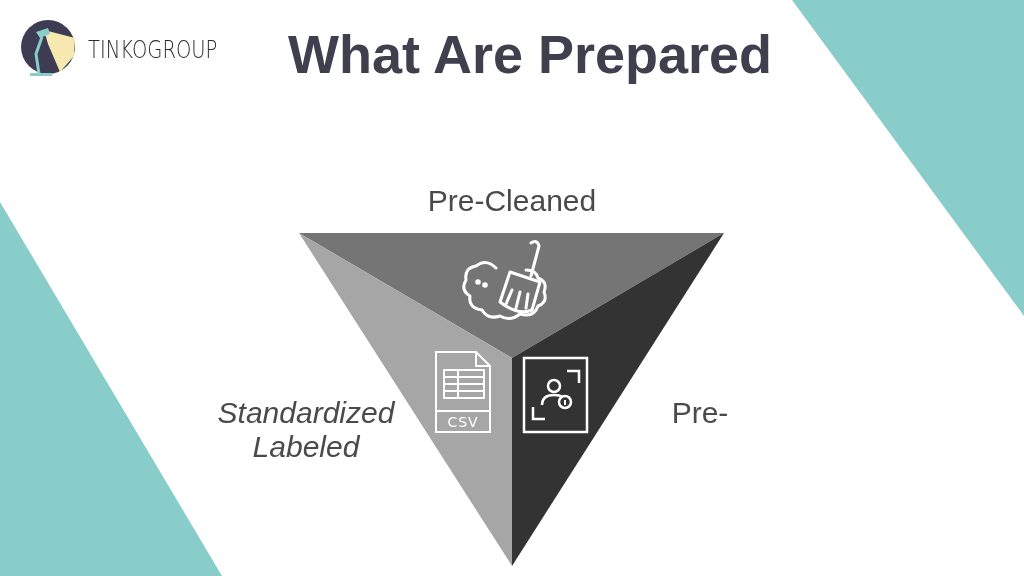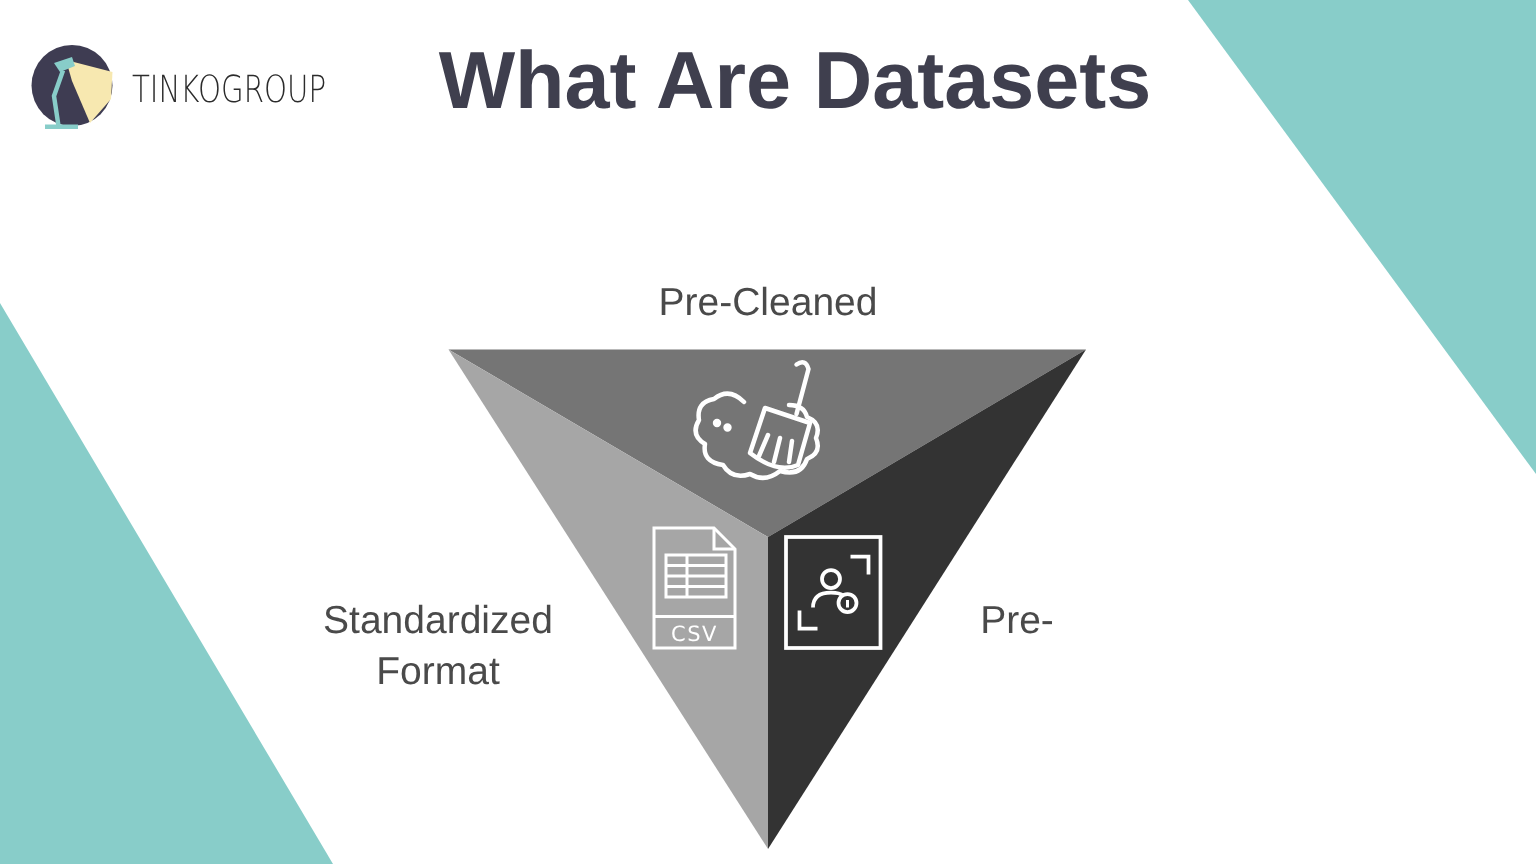--- a/index.html
+++ b/index.html
@@ -1,21 +1,21 @@
 <!DOCTYPE html>
 <html><head>
 <meta charset="utf-8">
 <style>
   html, body { margin:0; padding:0; }
   body { width:1024px; height:576px; position:relative; overflow:hidden; background:#ffffff; font-family:"Liberation Sans", sans-serif; }
   .bg { position:absolute; left:0; top:0; }
-  .logo { position:absolute; left:20px; top:30px; display:flex; align-items:center; }
+  .logo { position:absolute; left:20px; top:20px; display:flex; align-items:center; }
   .logo-text { font-family:"DejaVu Sans", sans-serif; font-size:25px; letter-spacing:0px; color:#2b2b2b; margin-left:12px; font-weight:200; transform:scaleX(0.78); transform-origin:left center; }
   .title { position:absolute; left:200px; width:660px; top:22px; text-align:center; font-weight:bold; font-size:54px; line-height:64px; color:#3f3f4e; }
-  .label { position:absolute; font-size:26px; line-height:34px; color:#4a4a4a; text-align:center; }
+  .label { position:absolute; font-size:30px; line-height:34px; color:#4a4a4a; text-align:center; }
   .diagram { position:absolute; left:0; top:0; }
 </style>
 </head>
 <body>
 
 <svg class="bg" width="1024" height="576">
   <polygon points="792,0 1024,0 1024,316" fill="#88cdc9"></polygon>
   <polygon points="0,202 222,576 0,576" fill="#88cdc9"></polygon>
 </svg>
 
@@ -24,21 +24,21 @@
     <circle cx="28" cy="27" r="27" fill="#3e3c52"></circle>
     <polygon points="24,10 55,18 54,36 40,52 28,24" fill="#f7e8b0"></polygon>
     <path d="M16 12 L28 8 L30 14 L20 18 Z" fill="#88cdc9"></path>
     <path d="M22 17 L16 34 L19 54" stroke="#88cdc9" stroke-width="3" fill="none"></path>
     <rect x="10" y="53" width="22" height="3" fill="#88cdc9"></rect>
   </svg>
   <span class="logo-text">TINKOGROUP</span>
 </div>
 
 <div class="title">
-  <div>What Are Datasets</div>
+  <div>What Are Prepared</div>
 </div>
 
 <svg class="diagram" width="1024" height="576">
   <polygon points="299,233 724,233 512,358" fill="#757575"></polygon>
   <polygon points="299,233 512,358 512,566" fill="#a6a6a6"></polygon>
   <polygon points="724,233 512,358 512,566" fill="#333333"></polygon>
 
   <g fill="none" stroke="#ffffff" stroke-width="3" stroke-linecap="round" stroke-linejoin="round">
     <path d="M531 243 q6 -4 8 3 l-8 30"></path>
     <path d="M510 272 l30 10 l-8 28 q-14 6 -32 -8 z"></path>
@@ -64,19 +64,19 @@
     <circle cx="554" cy="386" r="6"></circle>
     <path d="M542 405 q0 -10 12 -10 q6 0 8 2"></path>
     <circle cx="565" cy="402" r="6"></circle>
     <path d="M565 400 v5" stroke-width="2"></path>
   </g>
 </svg>
 
 <div class="label" style="left:400px; top:184px; width:224px;">
   <span>Pre-Cleaned</span>
 </div>
-<div class="label" style="left:192px; top:396px; width:200px;">
+<div class="label" style="left:206px; top:396px; width:200px;font-style:italic;">
   <div>Standardized</div>
-  <div>Format</div>
+  <div>Labeled</div>
 </div>
-<div class="label" style="left:608px; top:396px; width:140px;">
+<div class="label" style="left:630px; top:396px; width:140px;">
   <div>Pre-</div>
 </div>
 
 </body></html>

